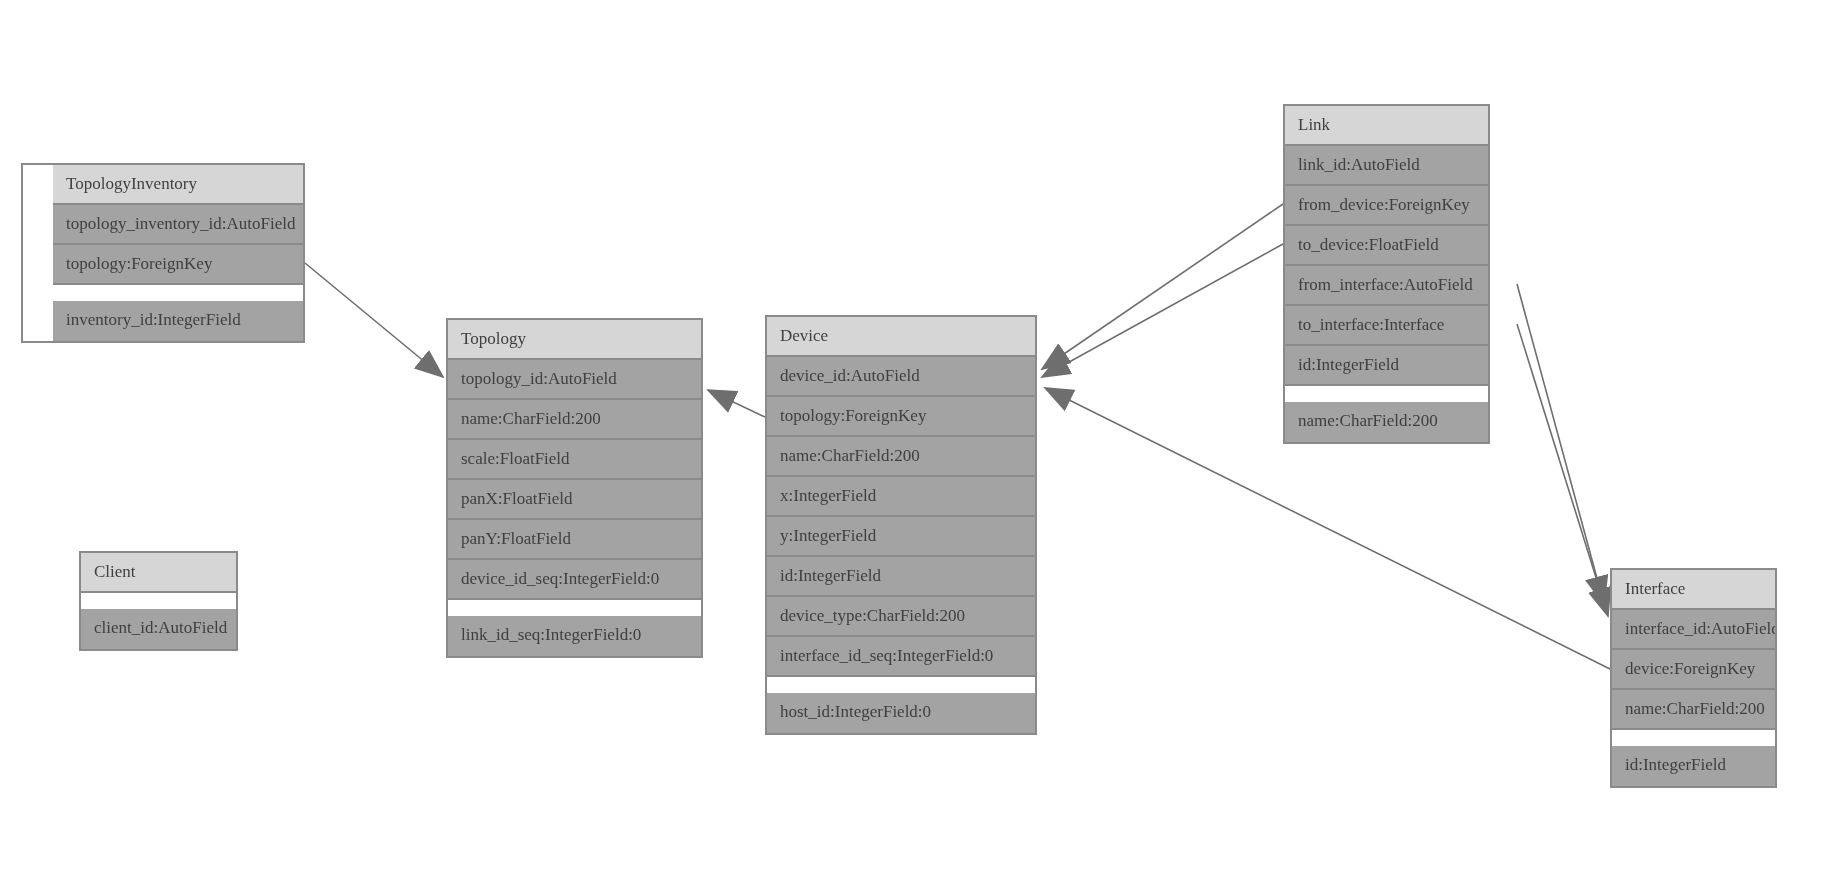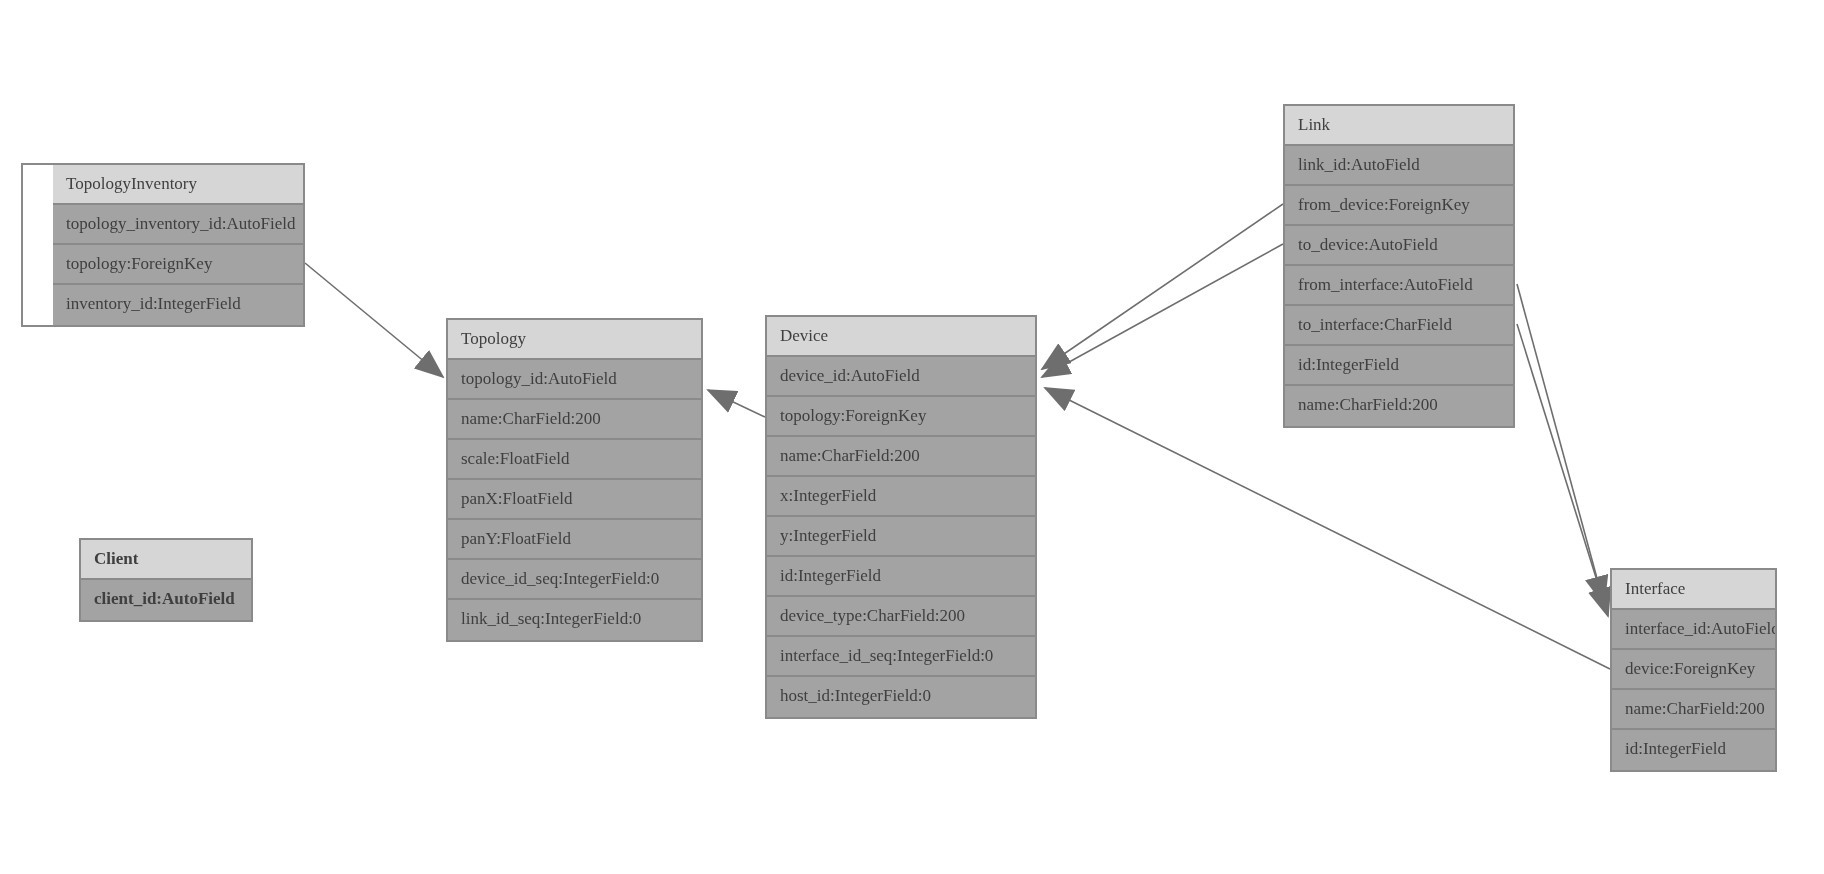--- a/index.html
+++ b/index.html
@@ -45,20 +45,21 @@
     height: 40px;
     line-height: 38px;
     padding-left: 13px;
     background: #a3a3a3;
     border-bottom: 2px solid #8a8a8a;
     white-space: nowrap;
     overflow: hidden;
   }
   .entity .field-row:last-child {
     border-bottom: none;
+    margin-top: 16px;
   }
 </style>
 </head>
 <body>
 
 <div id="canvas">
 
   <svg id="wires" width="1824" height="874" viewBox="0 0 1824 874" xmlns="http://www.w3.org/2000/svg">
     <defs>
       <marker id="arrow" markerUnits="userSpaceOnUse" markerWidth="30" markerHeight="24" refX="28" refY="12" orient="auto">
@@ -96,21 +97,21 @@
         <div class="field-row">topology_id:AutoField</div>
         <div class="field-row">name:CharField:200</div>
         <div class="field-row">scale:FloatField</div>
         <div class="field-row">panX:FloatField</div>
         <div class="field-row">panY:FloatField</div>
         <div class="field-row">device_id_seq:IntegerField:0</div>
         <div class="field-row">link_id_seq:IntegerField:0</div>
       </div>
   </div>
 
-  <div class="entity" style="left:79px; top:538px; width:174px;font-weight:bold;">
+  <div class="entity" style="left:79px; top:551px; width:159px;">
     <div class="entity-header">Client</div>
     <div class="entity-fields">
         <div class="field-row">client_id:AutoField</div>
       </div>
   </div>
 
   <div class="entity" style="left:765px; top:315px; width:272px;">
     <div class="entity-header">Device</div>
     <div class="entity-fields">
         <div class="field-row">device_id:AutoField</div>
@@ -118,28 +119,28 @@
         <div class="field-row">name:CharField:200</div>
         <div class="field-row">x:IntegerField</div>
         <div class="field-row">y:IntegerField</div>
         <div class="field-row">id:IntegerField</div>
         <div class="field-row">device_type:CharField:200</div>
         <div class="field-row">interface_id_seq:IntegerField:0</div>
         <div class="field-row">host_id:IntegerField:0</div>
       </div>
   </div>
 
-  <div class="entity" style="left:1283px; top:104px; width:232px;">
+  <div class="entity" style="left:1283px; top:104px; width:207px;">
     <div class="entity-header">Link</div>
     <div class="entity-fields">
         <div class="field-row">link_id:AutoField</div>
         <div class="field-row">from_device:ForeignKey</div>
-        <div class="field-row">to_device:AutoField</div>
+        <div class="field-row">to_device:FloatField</div>
         <div class="field-row">from_interface:AutoField</div>
-        <div class="field-row">to_interface:CharField</div>
+        <div class="field-row">to_interface:Interface</div>
         <div class="field-row">id:IntegerField</div>
         <div class="field-row">name:CharField:200</div>
       </div>
   </div>
 
   <div class="entity" style="left:1610px; top:568px; width:167px;">
     <div class="entity-header">Interface</div>
     <div class="entity-fields">
         <div class="field-row">interface_id:AutoField</div>
         <div class="field-row">device:ForeignKey</div>

